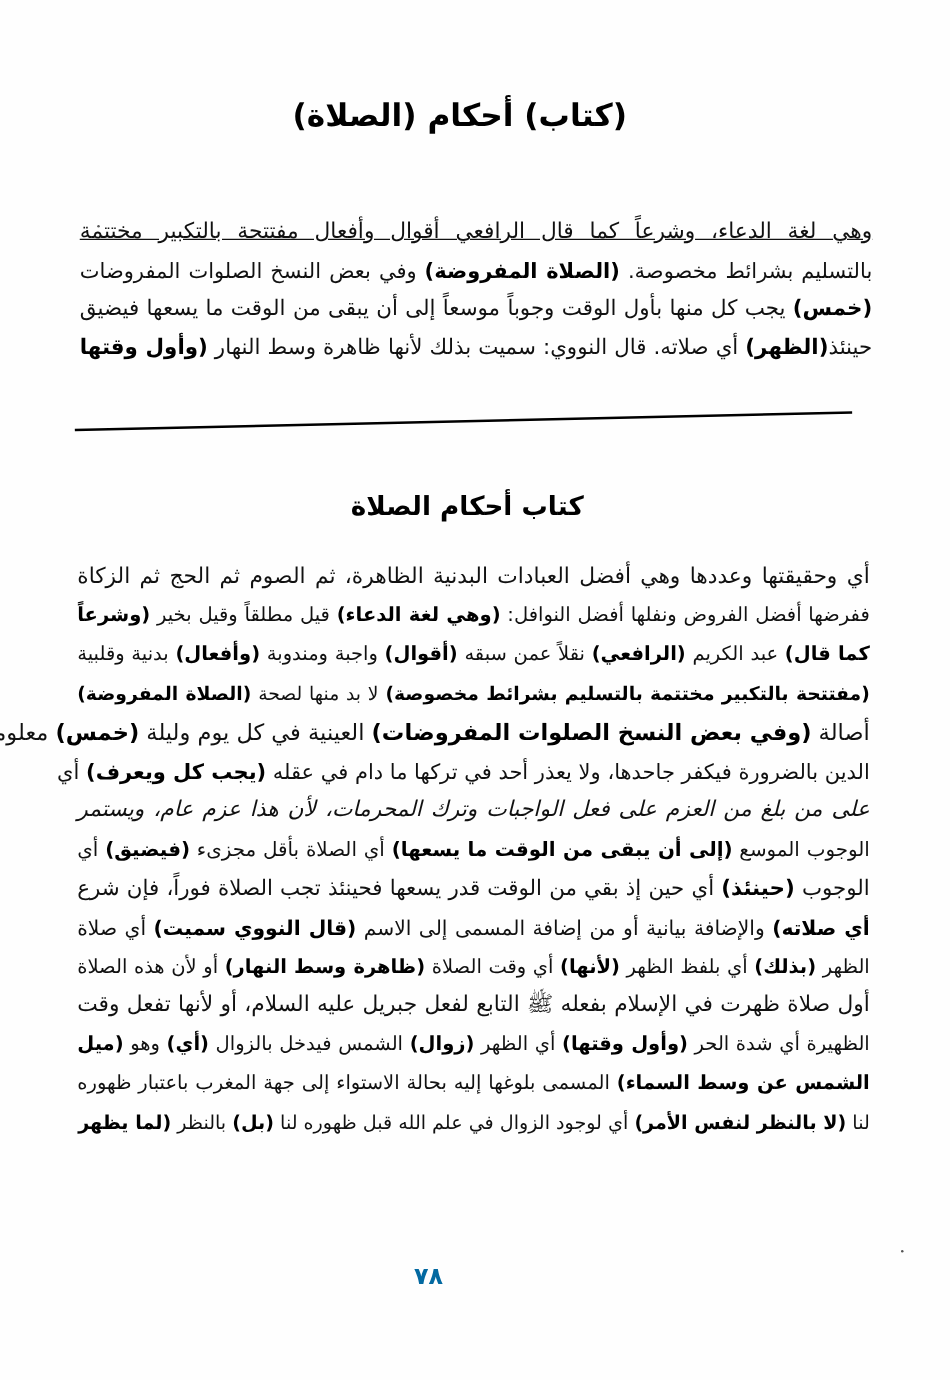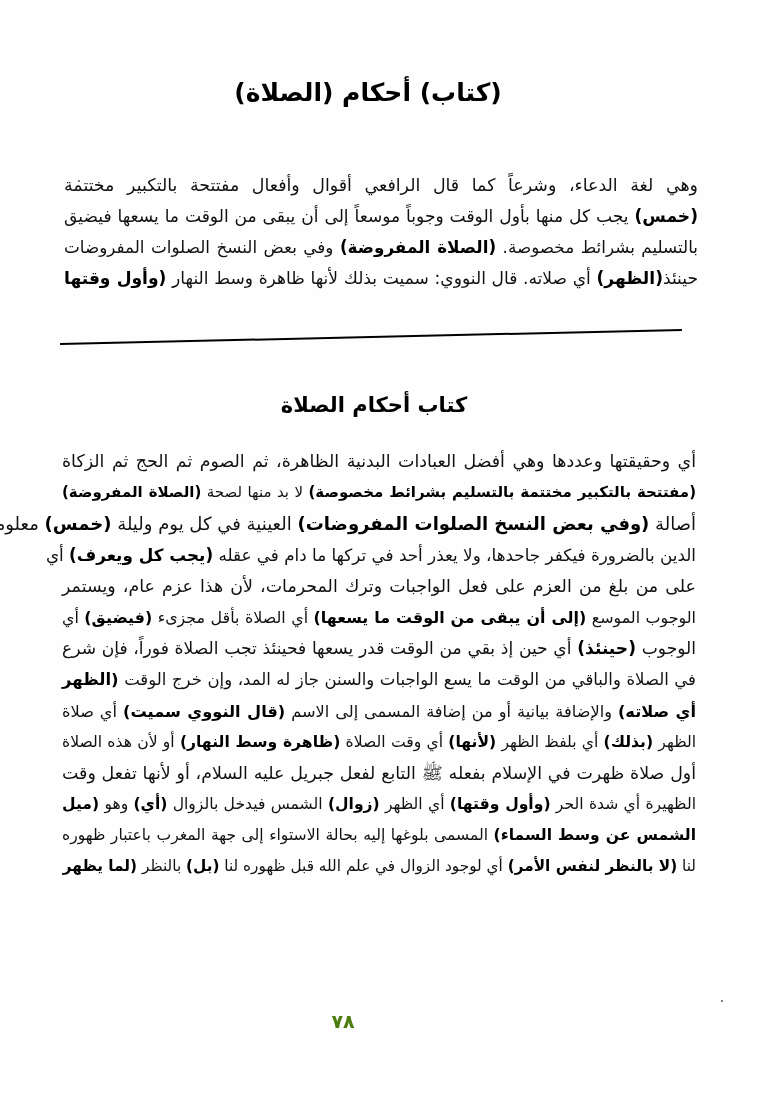--- a/index.html
+++ b/index.html
@@ -92,58 +92,59 @@
       transform-origin: center;
     }
     .page-number {
       position: absolute;
       top: 1010px;
       left: 318px;
       width: 50px;
       text-align: center;
       font-size: 19px;
       font-weight: bold;
-      color: #4d7c0f;
+      color: #0369a1;
       direction: rtl;
     }
     .speck {
       position: absolute;
       width: 2px;
       height: 2px;
       background: #555;
       border-radius: 1px;
     }
   </style>
 </head>
 <body>
 
 <div class="page">
 
   <div class="title title-top">(كتاب) أحكام (الصلاة)</div>
 
   <div class="text-block block-top" id="block-top">
-      <span class="line" style="display: block;"><span>وهي لغة الدعاء، وشرعاً كما قال الرافعي أقوال وأفعال مفتتحة بالتكبير مختتمة</span></span>
+      <span class="line" style="display: block; text-decoration: underline;"><span>وهي لغة الدعاء، وشرعاً كما قال الرافعي أقوال وأفعال مفتتحة بالتكبير مختتمة</span></span>
+      <span class="line" style="display: block; font-size: 16.8px;"><span>بالتسليم بشرائط مخصوصة. </span><b>(الصلاة المفروضة)</b><span> وفي بعض النسخ الصلوات المفروضات</span></span>
       <span class="line" style="display: block; font-size: 17.1px;"><b>(خمس)</b><span> يجب كل منها بأول الوقت وجوباً موسعاً إلى أن يبقى من الوقت ما يسعها فيضيق</span></span>
-      <span class="line" style="display: block; font-size: 16.8px;"><span>بالتسليم بشرائط مخصوصة. </span><b>(الصلاة المفروضة)</b><span> وفي بعض النسخ الصلوات المفروضات</span></span>
       <span class="line" style="display: block; font-size: 17.1px;"><span>حينئذ</span><b>(الظهر)</b><span> أي صلاته. قال النووي: سميت بذلك لأنها ظاهرة وسط النهار </span><b>(وأول وقتها</b></span>
     </div>
 
   <div class="separator"></div>
 
   <div class="title title-second">كتاب أحكام الصلاة</div>
 
   <div class="text-block block-main" id="block-main">
       <span class="line" style="display: block;"><span>أي وحقيقتها وعددها وهي أفضل العبادات البدنية الظاهرة، ثم الصوم ثم الحج ثم الزكاة</span></span>
+      <span class="line" style="display: block; font-size: 15.6px;"><span>ففرضها أفضل الفروض ونفلها أفضل النوافل: </span><b>(وهي لغة الدعاء)</b><span> قيل مطلقاً وقيل بخير </span><b>(وشرعاً</b></span>
+      <span class="line" style="display: block; font-size: 15.6px;"><b>كما قال)</b><span> عبد الكريم </span><b>(الرافعي)</b><span> نقلاً عمن سبقه </span><b>(أقوال)</b><span> واجبة ومندوبة </span><b>(وأفعال)</b><span> بدنية وقلبية</span></span>
       <span class="line" style="display: block; font-size: 15px;"><b>(مفتتحة بالتكبير مختتمة بالتسليم بشرائط مخصوصة)</b><span> لا بد منها لصحة </span><b>(الصلاة المفروضة)</b></span>
       <span class="line" style="display: block; font-size: 18px;"><span>أصالة </span><b>(وفي بعض النسخ الصلوات المفروضات)</b><span> العينية في كل يوم وليلة </span><b>(خمس)</b><span> معلومة من</span></span>
       <span class="line" style="display: block; font-size: 16.8px;"><span>الدين بالضرورة فيكفر جاحدها، ولا يعذر أحد في تركها ما دام في عقله </span><b>(يجب كل ويعرف)</b><span> أي</span></span>
-      <span class="line" style="display: block;"><span>على من بلغ من العزم على فعل الواجبات وترك المحرمات، لأن هذا عزم عام، ويستمر</span></span>
+      <span class="line" style="display: block; font-style: italic;"><span>على من بلغ من العزم على فعل الواجبات وترك المحرمات، لأن هذا عزم عام، ويستمر</span></span>
       <span class="line" style="display: block; font-size: 15.9px;"><span>الوجوب الموسع </span><b>(إلى أن يبقى من الوقت ما يسعها)</b><span> أي الصلاة بأقل مجزىء </span><b>(فيضيق)</b><span> أي</span></span>
       <span class="line" style="display: block; font-size: 17.1px;"><span>الوجوب </span><b>(حينئذ)</b><span> أي حين إذ بقي من الوقت قدر يسعها فحينئذ تجب الصلاة فوراً، فإن شرع</span></span>
-      <span class="line" style="display: block; font-size: 16.5px;"><span>في الصلاة والباقي من الوقت ما يسع الواجبات والسنن جاز له المد، وإن خرج الوقت </span><b>(الظهر</b></span>
       <span class="line" style="display: block; font-size: 16.2px;"><b>أي صلاته)</b><span> والإضافة بيانية أو من إضافة المسمى إلى الاسم </span><b>(قال النووي سميت)</b><span> أي صلاة</span></span>
       <span class="line" style="display: block; font-size: 15.6px;"><span>الظهر </span><b>(بذلك)</b><span> أي بلفظ الظهر </span><b>(لأنها)</b><span> أي وقت الصلاة </span><b>(ظاهرة وسط النهار)</b><span> أو لأن هذه الصلاة</span></span>
       <span class="line" style="display: block;"><span>أول صلاة ظهرت في الإسلام بفعله ﷺ التابع لفعل جبريل عليه السلام، أو لأنها تفعل وقت</span></span>
       <span class="line" style="display: block; font-size: 15.6px;"><span>الظهيرة أي شدة الحر </span><b>(وأول وقتها)</b><span> أي الظهر </span><b>(زوال)</b><span> الشمس فيدخل بالزوال </span><b>(أي)</b><span> وهو </span><b>(ميل</b></span>
       <span class="line" style="display: block; font-size: 15.6px;"><b>الشمس عن وسط السماء)</b><span> المسمى بلوغها إليه بحالة الاستواء إلى جهة المغرب باعتبار ظهوره</span></span>
       <span class="line last" style="display: block; font-size: 15.3px;"><span>لنا </span><b>(لا بالنظر لنفس الأمر)</b><span> أي لوجود الزوال في علم الله قبل ظهوره لنا </span><b>(بل)</b><span> بالنظر </span><b>(لما يظهر</b></span>
     </div>
 
   <div class="page-number">٧٨</div>
 

